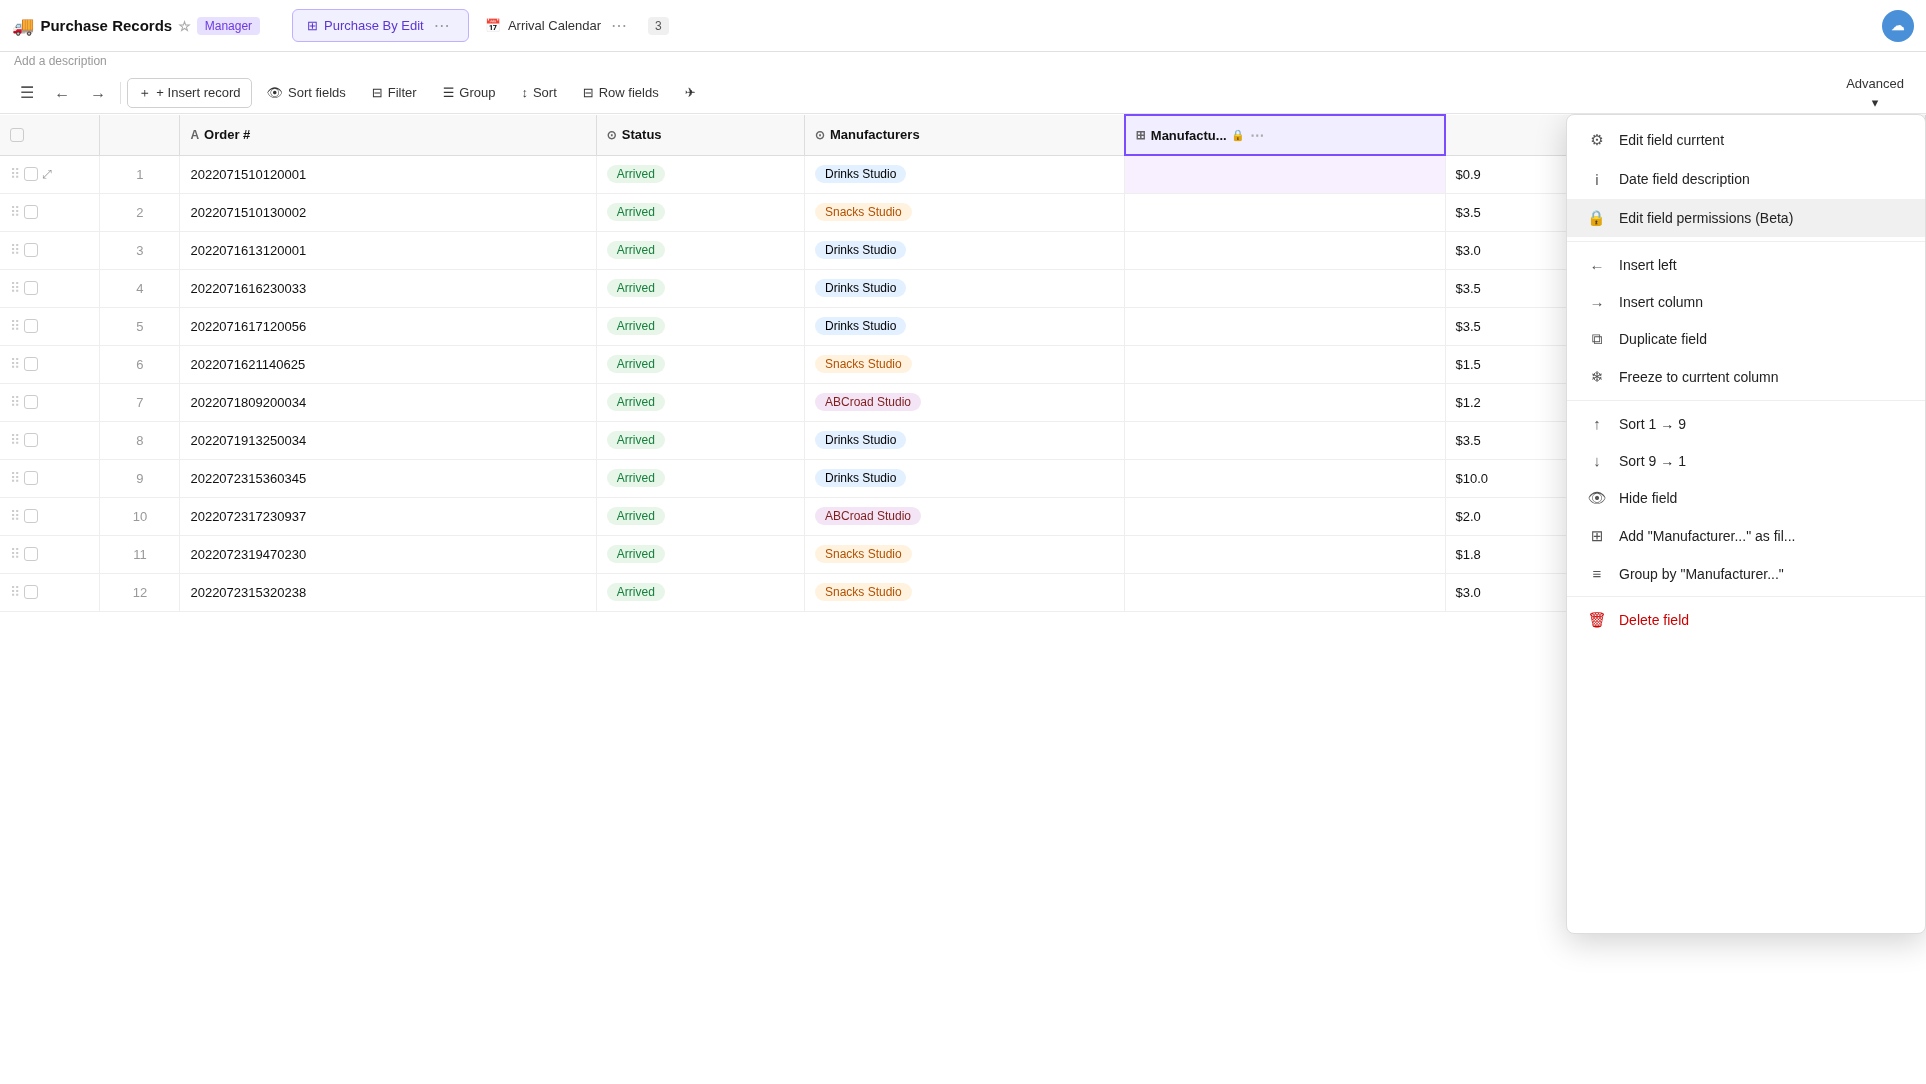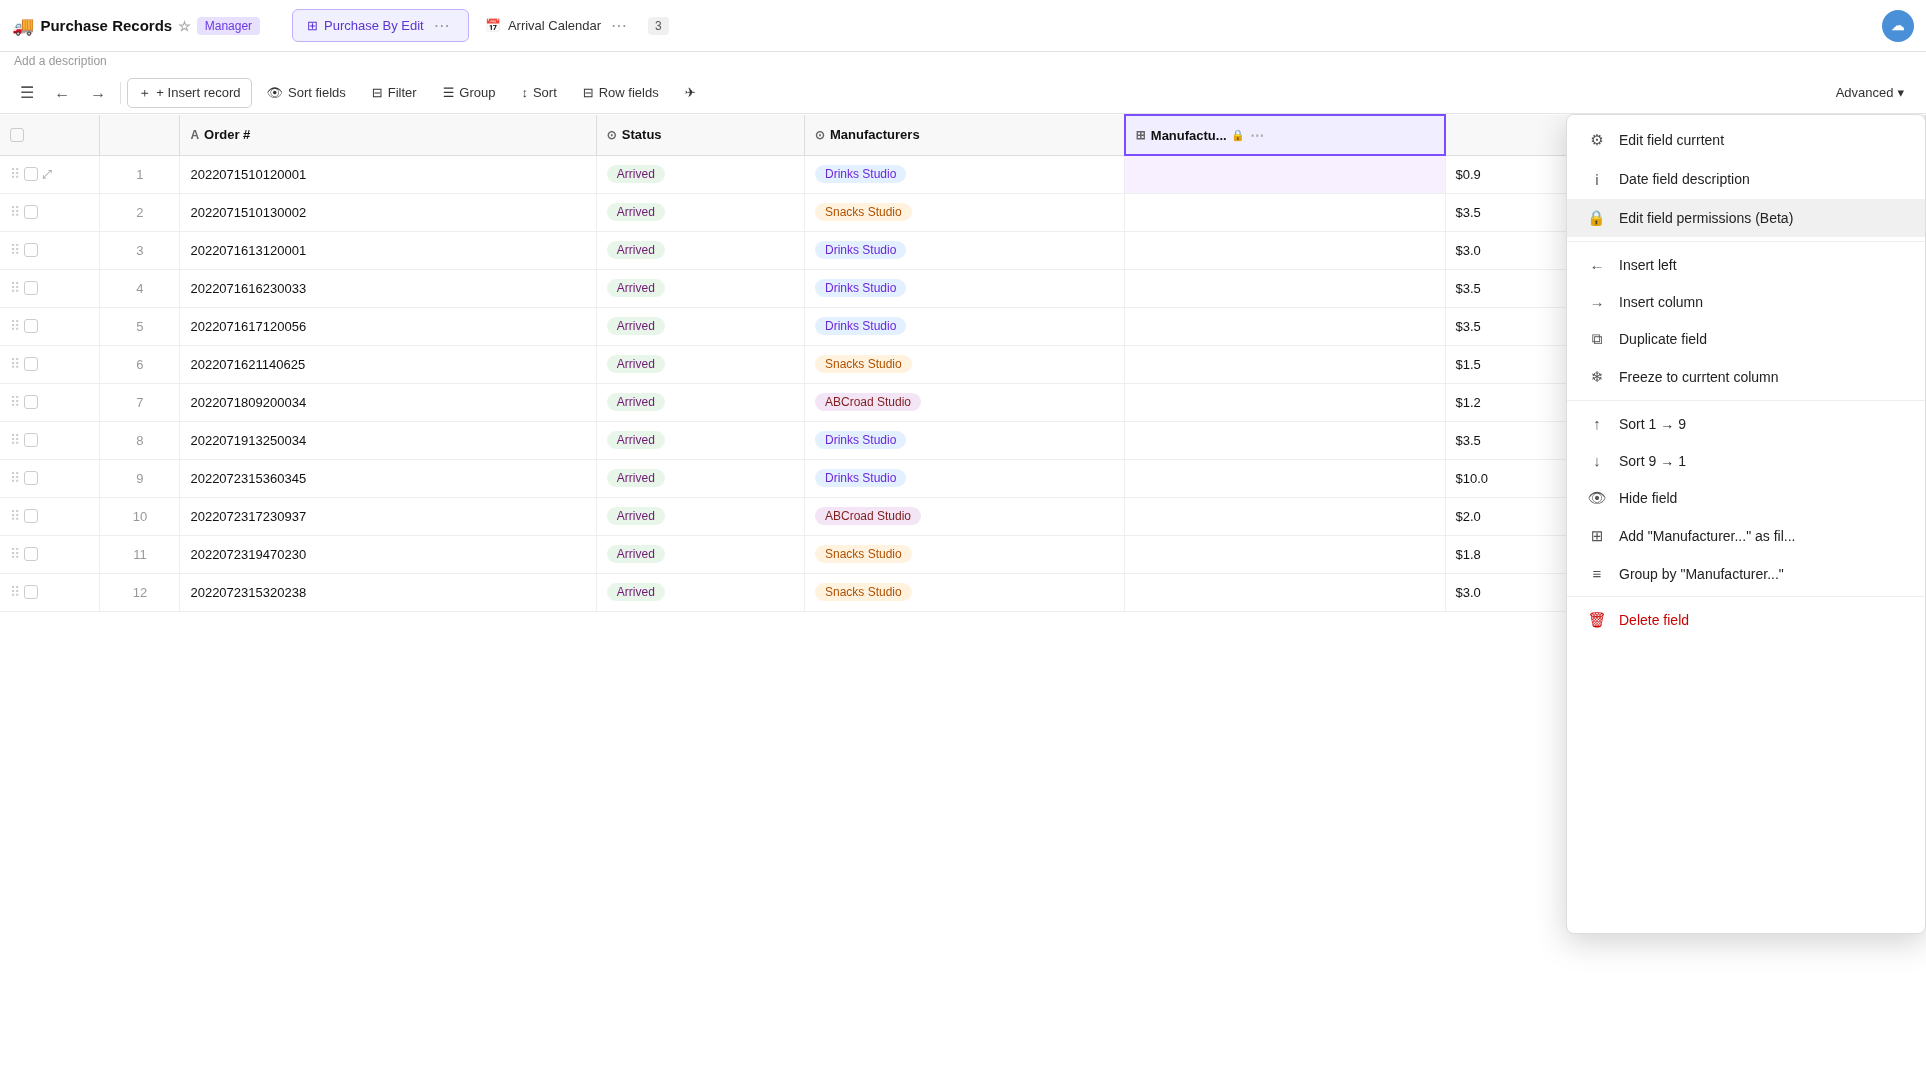--- a/index.html
+++ b/index.html
@@ -128,21 +128,21 @@
       background: #e0e0e0;
       margin: 0 2px;
     }
     .nav-btn {
       padding: 4px 8px;
       cursor: pointer;
       border-radius: 4px;
       color: #555;
       font-size: 16px;
     }
-    .toolbar-right { margin-left: auto; }
+    .toolbar-right { margin-left: auto; flex-direction: column; }
     .advanced-btn {
       display: flex; align-items: center; gap: 4px;
       padding: 5px 10px;
       border-radius: 5px;
       cursor: pointer;
       font-size: 13px;
       color: #333;
     }
 
     
@@ -189,35 +189,35 @@
       border: 1px solid #ccc;
       border-radius: 3px;
       display: inline-block;
       cursor: pointer;
     }
     .expand-icon { color: #999; font-size: 12px; cursor: pointer; }
     .drag-handle { color: #ccc; cursor: grab; font-size: 14px; }
 
     .status-badge {
       background: #e8f5e9;
-      color: #701a75;
+      color: #15803d;
       border-radius: 12px;
       padding: 2px 10px;
       font-size: 12px;
       font-weight: 500;
       display: inline-block;
     }
     .manufacturer-badge {
       border-radius: 12px;
       padding: 2px 10px;
       font-size: 12px;
       font-weight: 500;
       display: inline-block;
     }
-    .mfr-drinks { background: #e3f0ff; color: #6d28d9; }
+    .mfr-drinks { background: #e3f0ff; color: #000000; }
     .mfr-snacks { background: #fff3e0; color: #b05000; }
     .mfr-abc { background: #f3e5f5; color: #7f1d1d; }
 
     .col-header-icon { font-size: 12px; color: #666; }
     .col-lock { color: #aaa; font-size: 11px; }
     .col-dots { color: #aaa; font-size: 14px; cursor: pointer; }
 
     
     .col-manufactu-header {
       background: #f0eeff !important;

